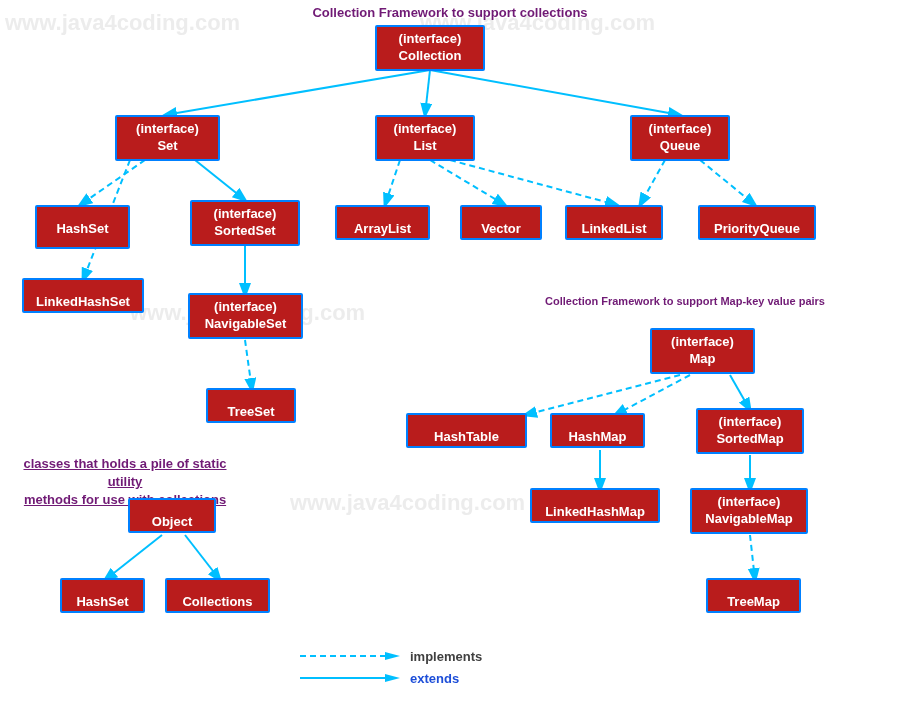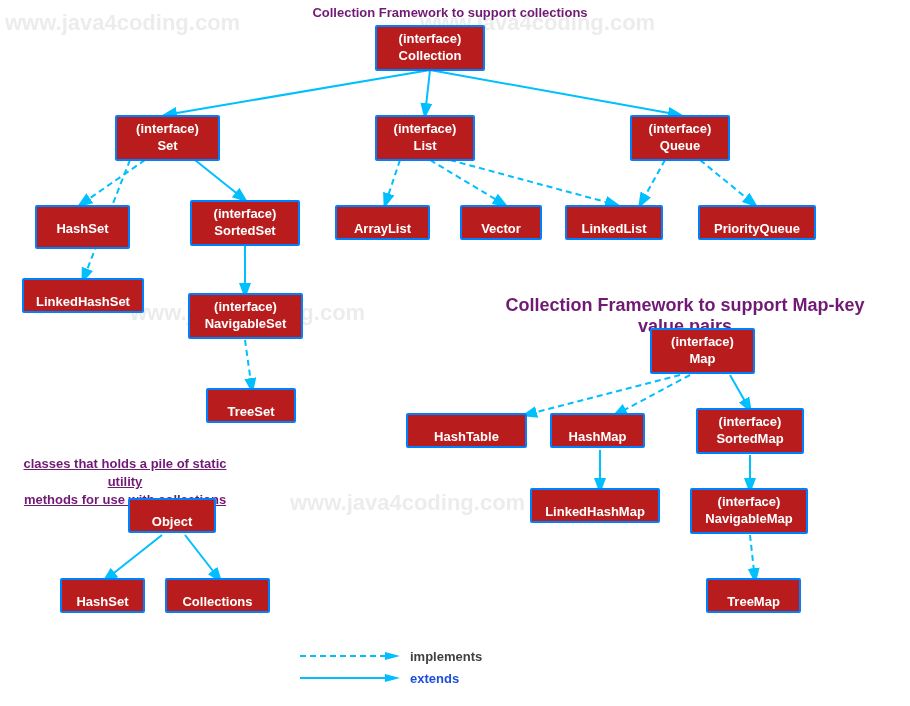--- a/index.html
+++ b/index.html
@@ -77,21 +77,21 @@
 <body>
 
 <div class="diagram-container">
 
   <div class="watermark" style="top:10px;left:5px;">www.java4coding.com</div>
   <div class="watermark" style="top:10px;left:420px;">www.java4coding.com</div>
   <div class="watermark" style="top:300px;left:130px;">www.java4coding.com</div>
   <div class="watermark" style="top:490px;left:290px;">www.java4coding.com</div>
 
   <div class="label-red" style="top:5px;left:265px;width:370px;">Collection Framework to support collections</div>
-  <div class="label-red" style="top:295px;left:490px;width:390px;font-size:18px;">Collection Framework to support Map-key value pairs</div>
+  <div class="label-red" style="top:295px;left:490px;width:390px;font-size:11px;">Collection Framework to support Map-key value pairs</div>
   <div class="label-red" style="top:455px;left:5px;width:240px;font-size:13px;line-height:1.4;text-decoration:underline;">classes that holds a pile of static utility<br>methods for use with collections</div>
 
   <svg class="arrows">
     <defs>
 
       <marker id="arrow-solid" markerWidth="8" markerHeight="8" refX="6" refY="3" orient="auto">
         <path d="M0,0 L0,6 L8,3 z" fill="#00BFFF"></path>
       </marker>
 
       <marker id="arrow-dash" markerWidth="8" markerHeight="8" refX="6" refY="3" orient="auto">

